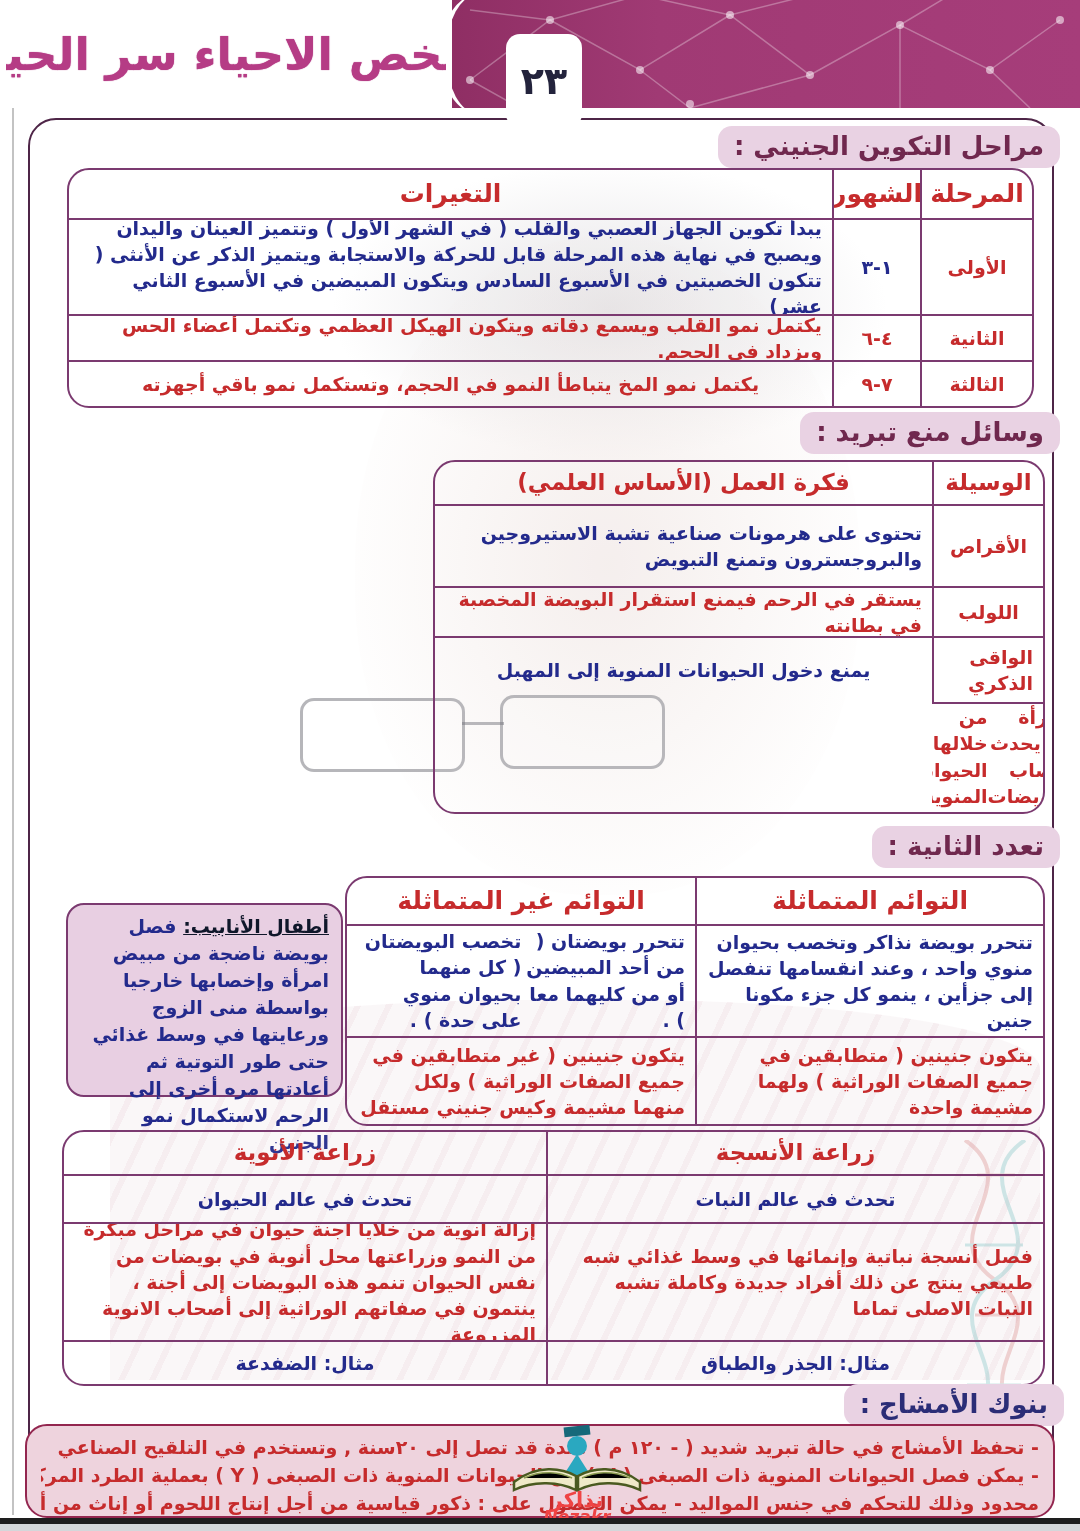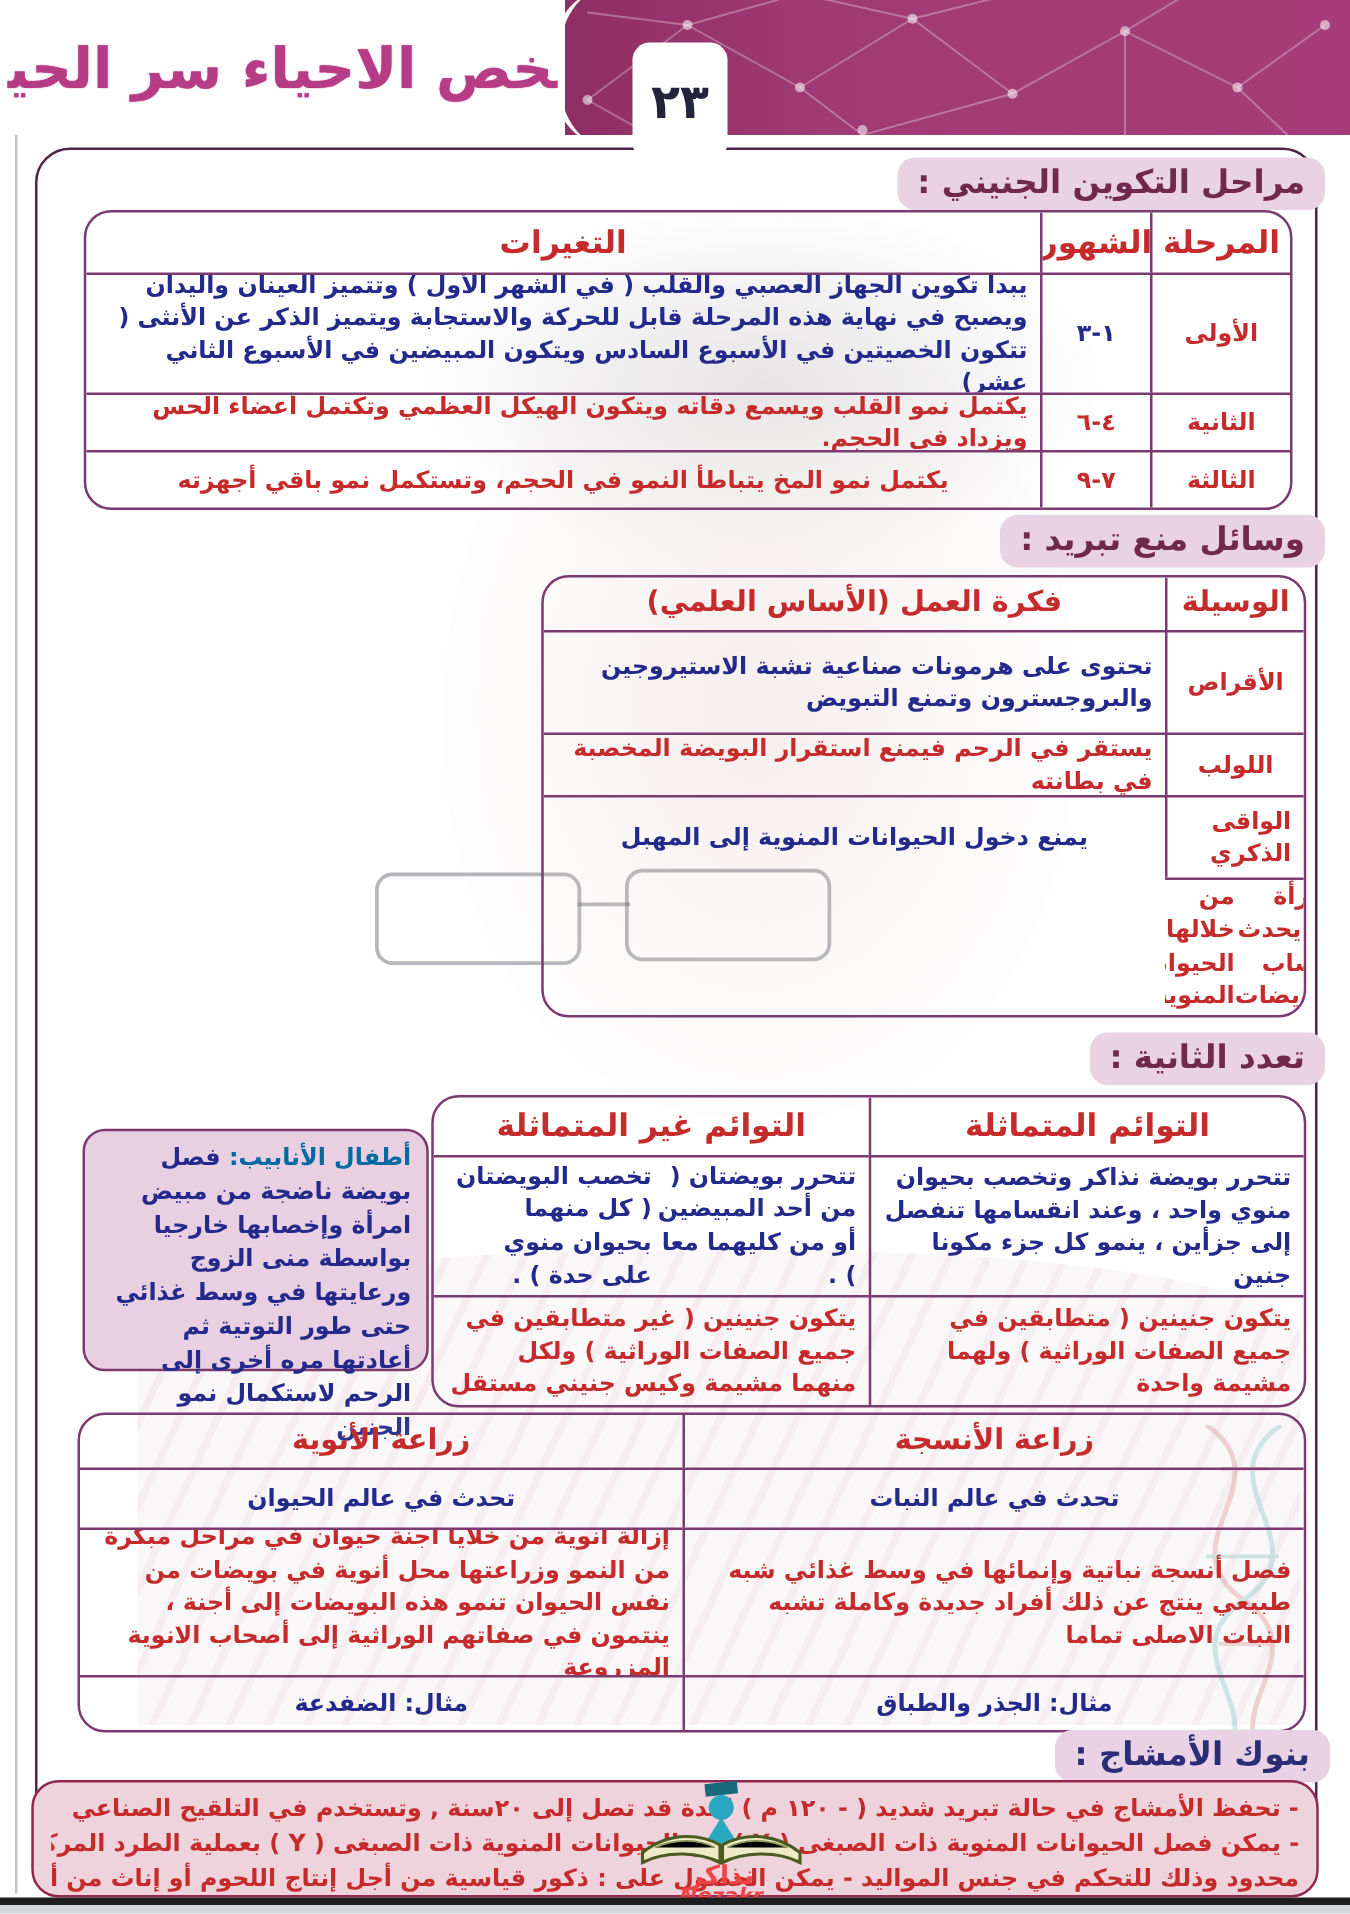--- a/index.html
+++ b/index.html
@@ -64,21 +64,21 @@
 
   .t-embryo { left:67px;  top:168px;  width:967px; grid-template-columns:112px 88px 1fr; grid-template-rows:48px 96px 46px 46px; }
   .t-contra { left:433px; top:460px;  width:612px; grid-template-columns:111px 1fr; grid-template-rows:42px 82px 50px 66px 110px; }
   .t-births { left:345px; top:876px;  width:700px; grid-template-columns:1fr 1fr; grid-template-rows:46px 112px 88px; }
   .t-culture{ left:62px;  top:1130px; width:983px; grid-template-columns:497px 1fr; grid-template-rows:42px 48px 118px 44px; }
 
   
   .ivf { position:absolute; left:66px; top:903px; width:277px; height:194px; z-index:3;
     background:#e8cfe2; border:2.5px solid #7b3a70; border-radius:18px; padding:8px 12px;
     font-size:19px; font-weight:bold; line-height:27px; text-align:right; }
-  .ivf .ttl { color:#0369a1; }
+  .ivf .ttl { color:#0f172a; text-decoration:underline; }
   .ivf .bdy { color:#232a8c; }
 
   
   .gam { position:absolute; left:25px; top:1424px; width:1030px; height:94px; z-index:4;
     background:#eed3dd; border:2.5px solid #93264f; border-radius:22px; padding:7px 14px 0;
     color:#c62b2c; font-size:19px; font-weight:bold; line-height:28px; text-align:right; white-space:nowrap; overflow:hidden; }
   .gam div { overflow:hidden; }
 
   
   .wm { position:absolute; left:492px; top:1424px; width:170px; height:104px; z-index:5;

